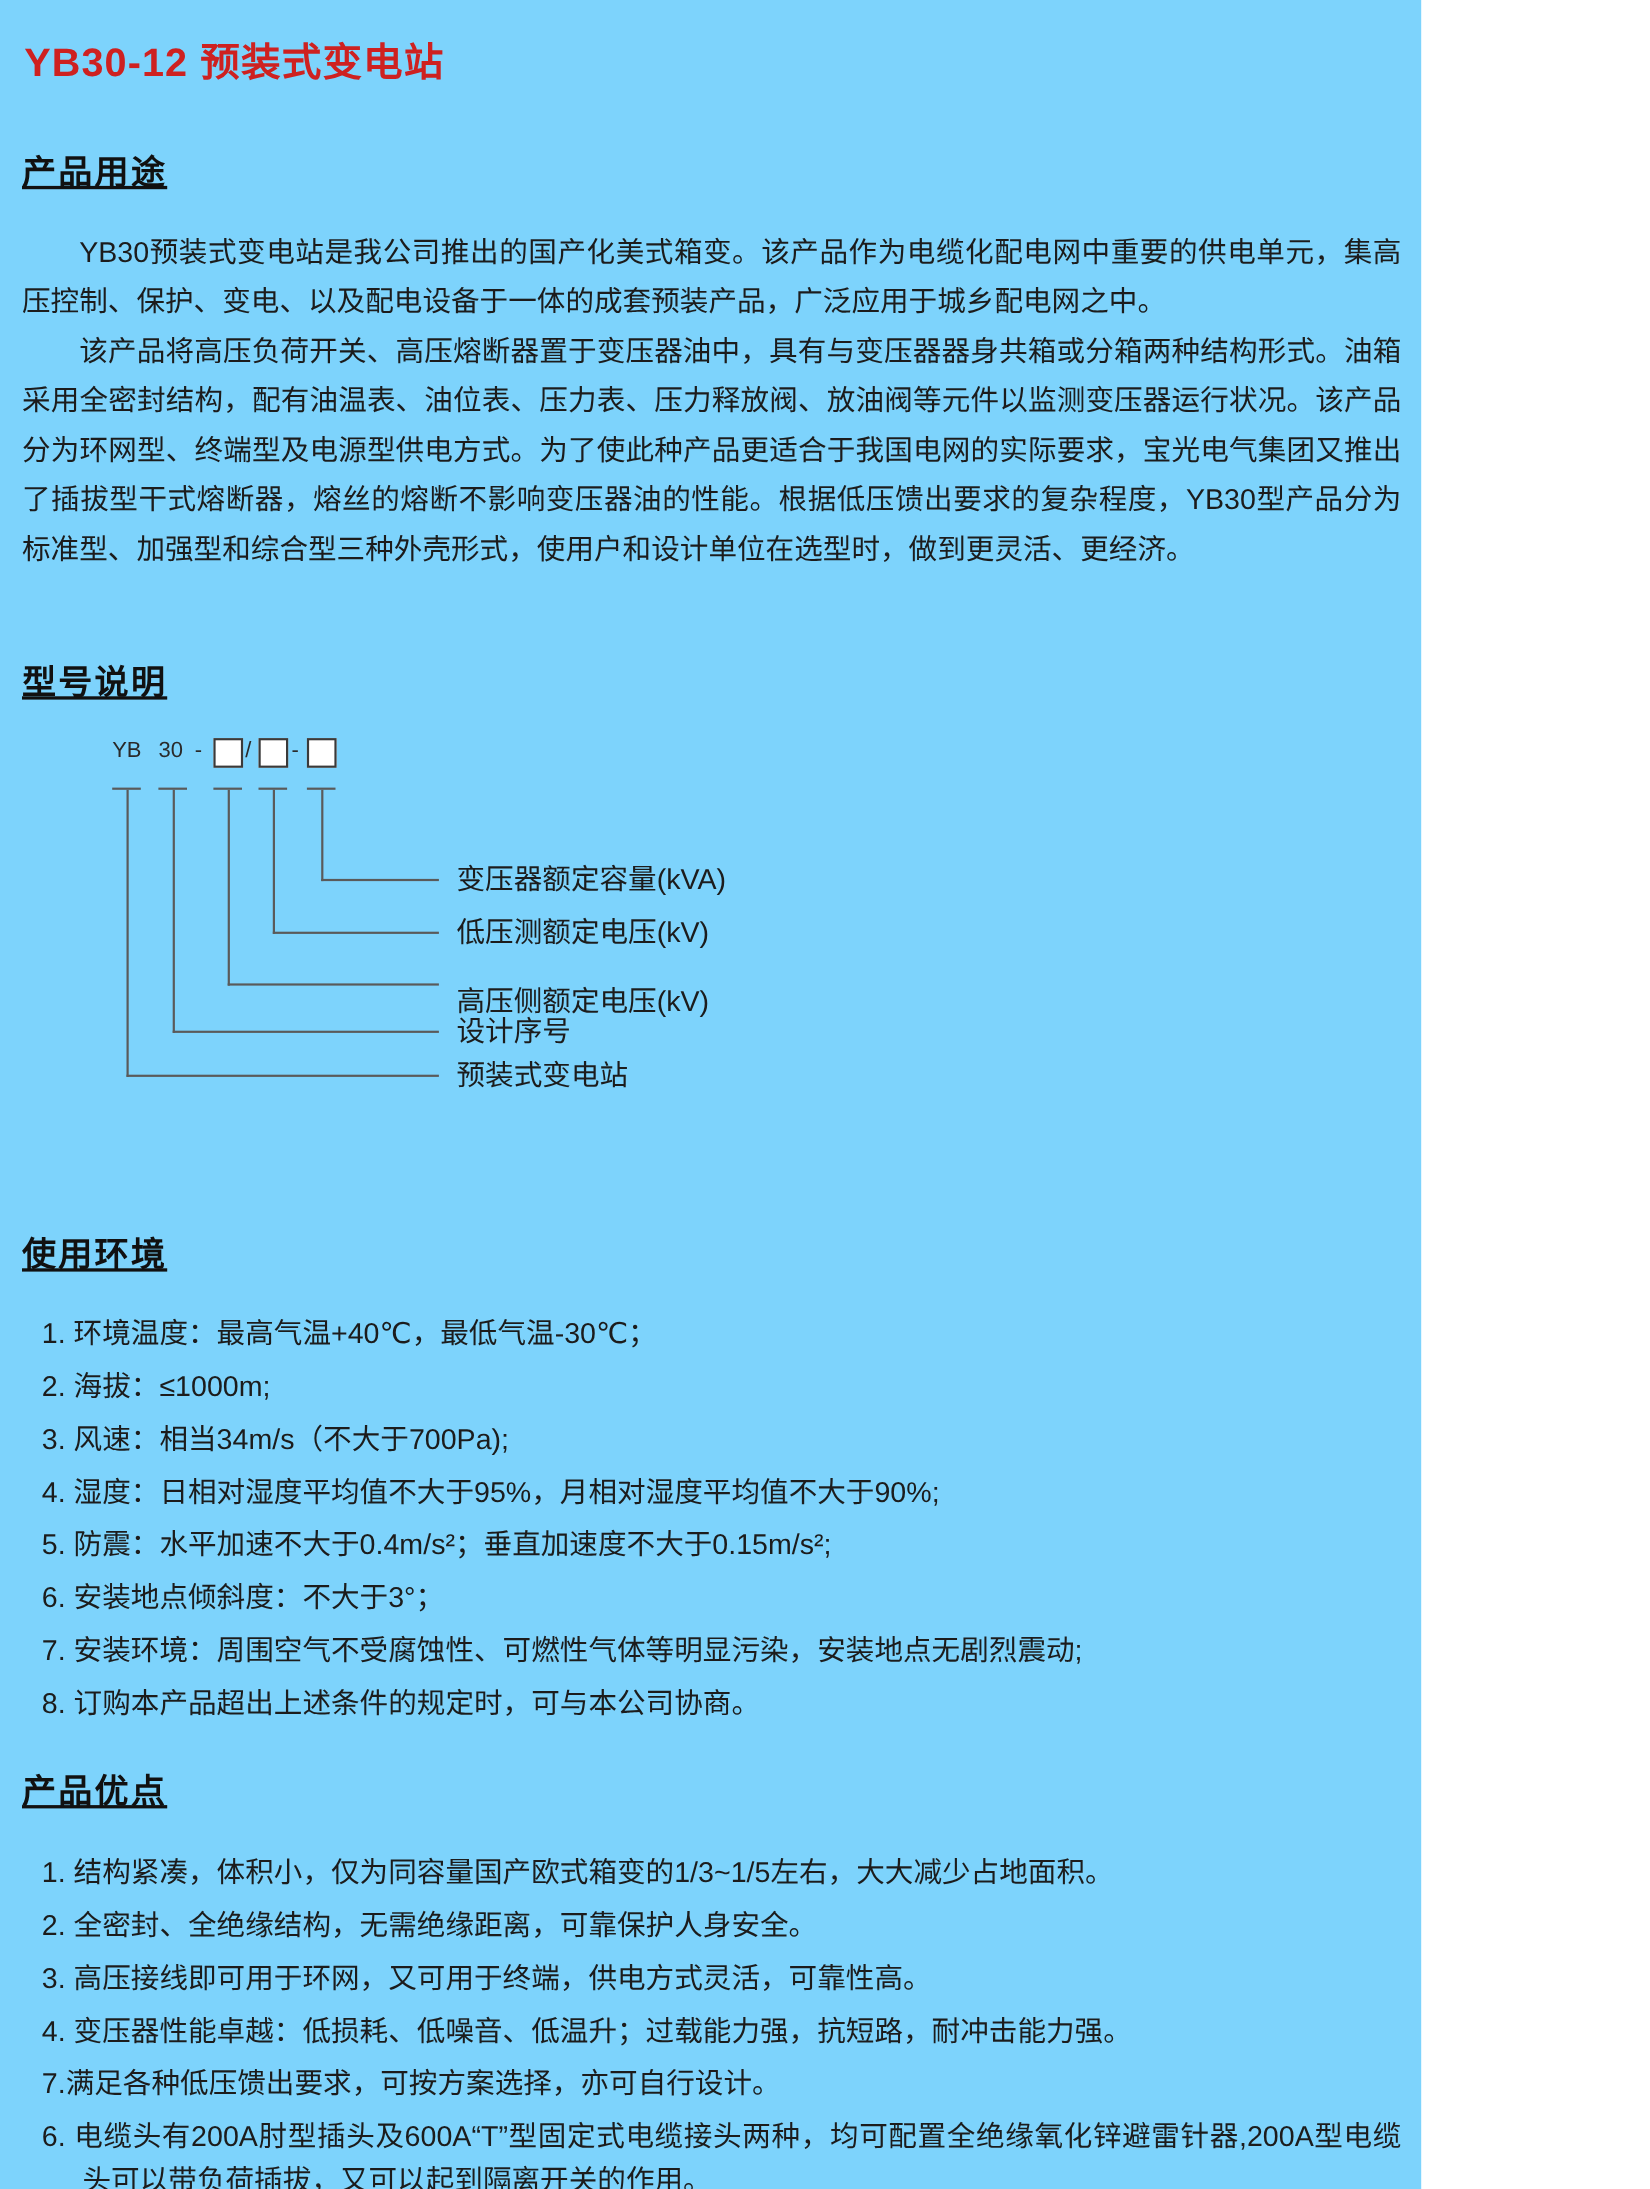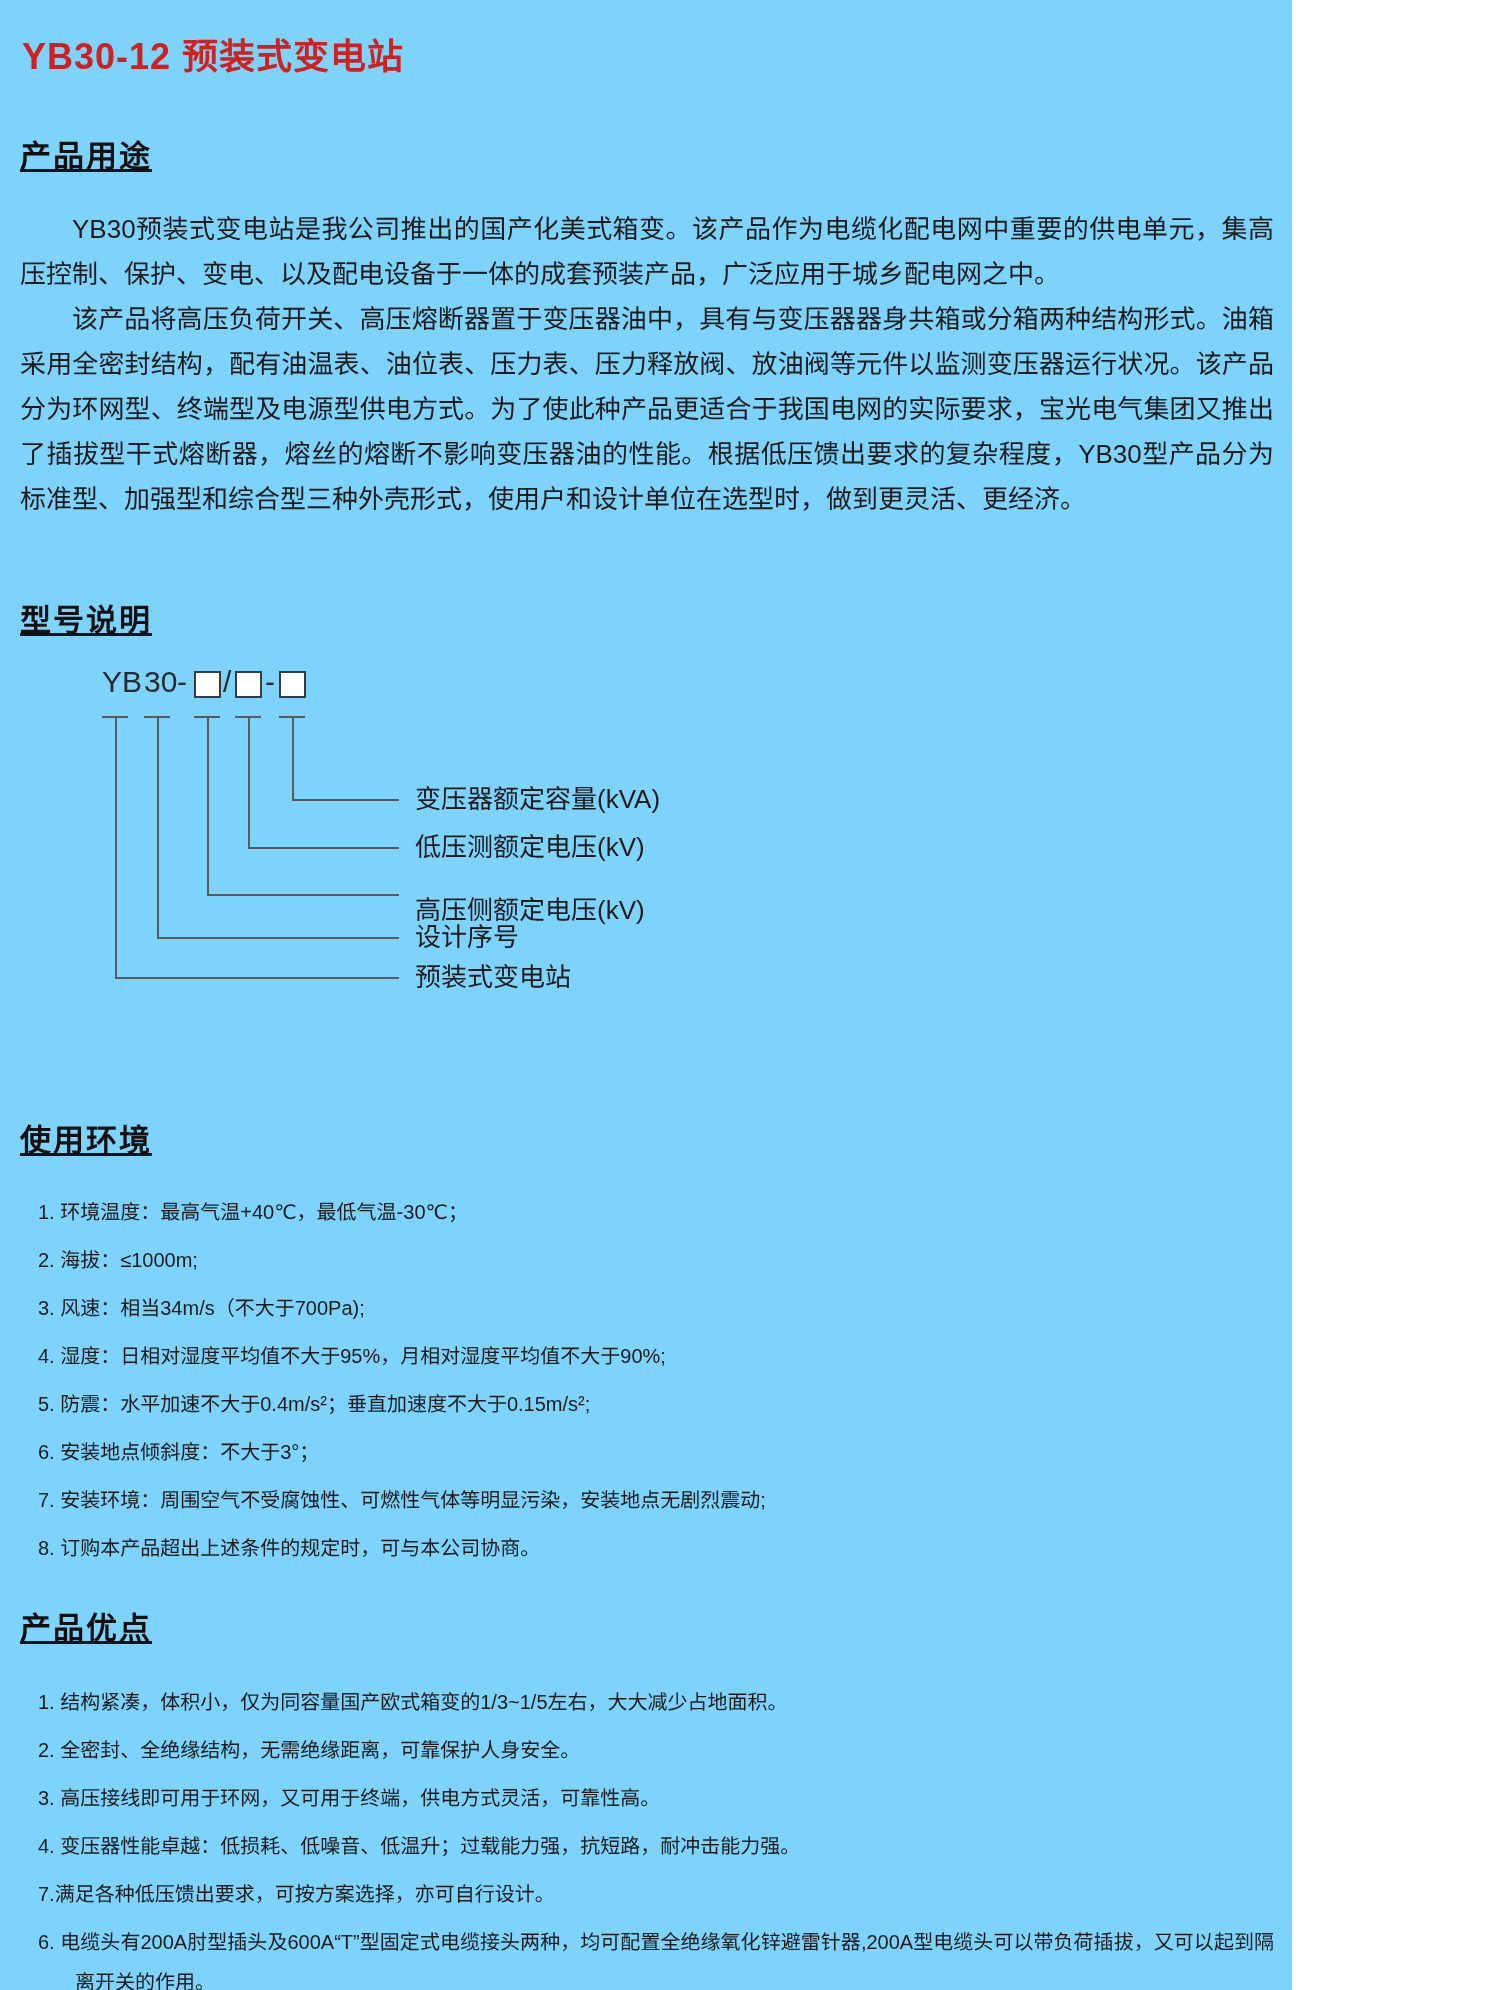--- a/index.html
+++ b/index.html
@@ -41,21 +41,21 @@
   }
   .usage-paras{margin-top:33px;}
   
   .diagram{
     position:relative;
     margin-top:24px;
     height:350px;
   }
   .code-part{
     position:absolute;top:2px;
-    font-size:30px;line-height:36px;
+    font-size:20px;line-height:36px;
     color:#2a2a2a;
   }
   .code-box{
     position:absolute;top:9px;
     width:23px;height:23px;
     border:2px solid #3a3a3a;
     background:#ffffff;
   }
   .tick{
     position:absolute;top:54px;
@@ -70,21 +70,21 @@
   .diagram-label{
     position:absolute;left:395px;
     font-size:26px;line-height:40px;
     color:#1c1c1c;
     white-space:nowrap;
   }
   
   .item-list{margin-top:34px;}
   .adv-list{margin-top:36px;}
   .list-item{
-    font-size:20px;line-height:40px;
+    font-size:26px;line-height:40px;
     margin:0 0 8px 18px;
     padding-left:37px;text-indent:-37px;
     text-align:justify;
     color:#1c1c1c;
   }
 </style>
 </head>
 <body>
 
 <div class="page">

